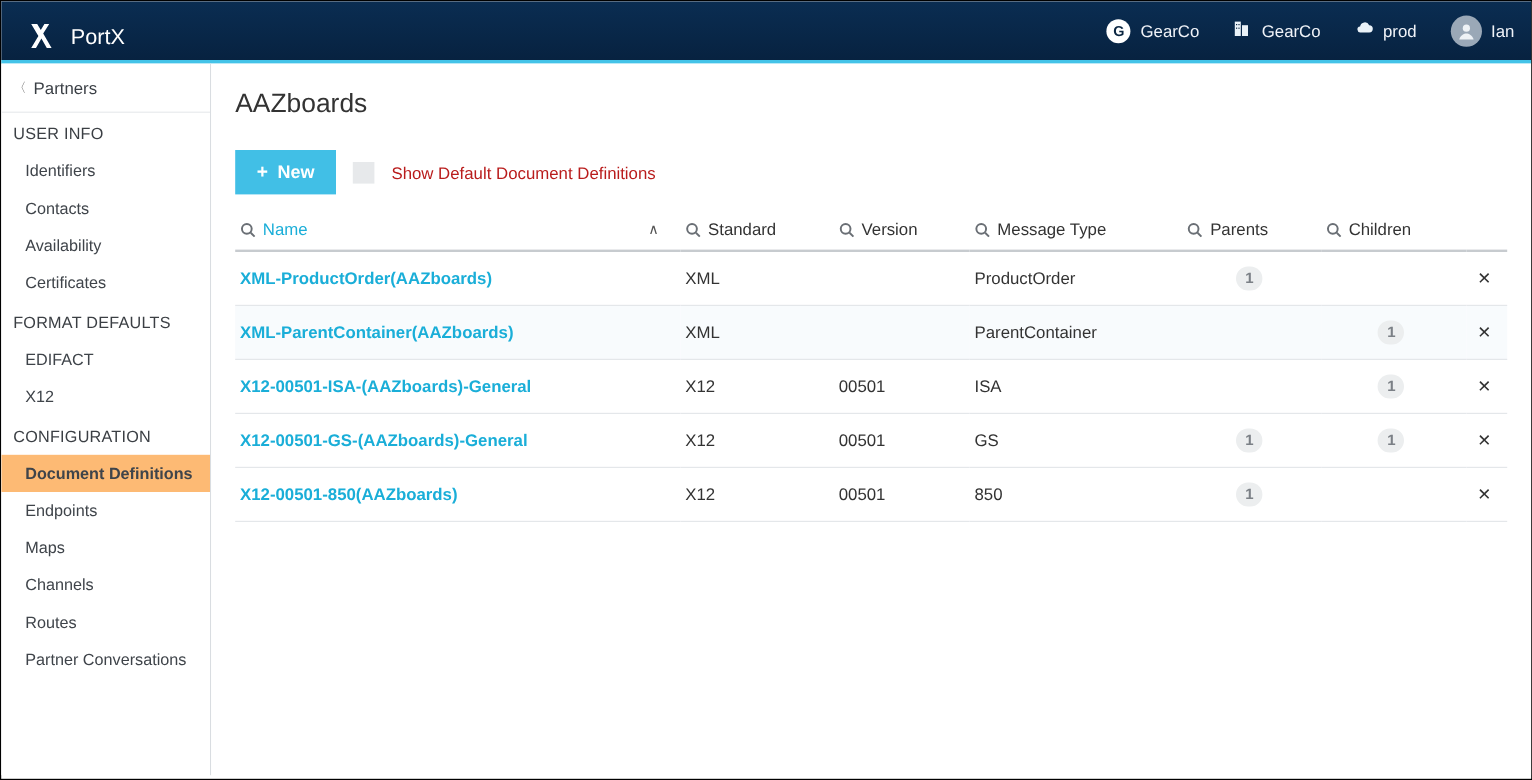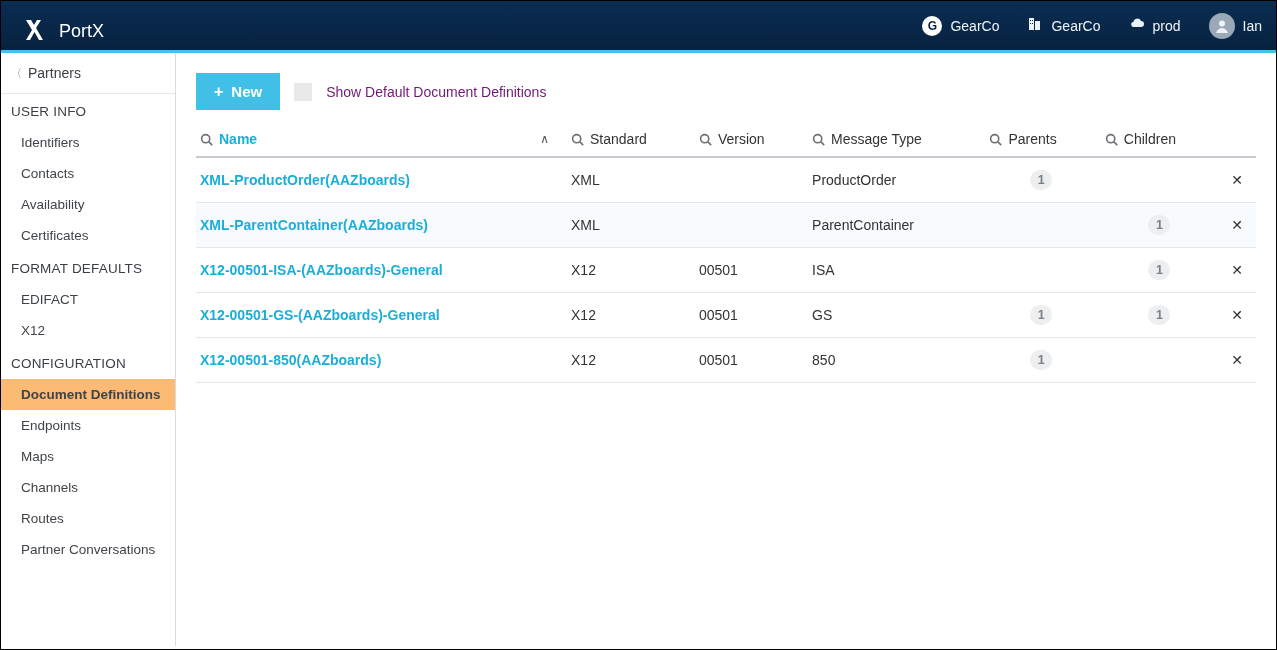--- a/index.html
+++ b/index.html
@@ -30,27 +30,27 @@
   .sb-item.active { font-weight: 700; background: #fdba74; }
 
   
   .page-title { font-size: 22px; font-weight: 400; color: #333; margin-bottom: 26px; }
   .section-title { font-size: 18px; font-weight: 400; color: #333; margin-bottom: 26px; }
 
   .toolbar { display:flex; align-items:center; gap: 14px; margin-bottom: 12px; }
   .btn-new { display:flex; align-items:center; gap:8px; background: #41bfe6; color:#fff; border:none; padding: 10px 18px; font-size:15px; font-weight:600; cursor:pointer; }
   .btn-new .plus { font-size:16px; line-height:1; }
   .checkbox-faux { width:18px; height:18px; background:#e7e9eb; display:inline-block; }
-  .toolbar-label { font-size:14px; color:#701a75; }
+  .toolbar-label { font-size:14px; color:#b91c1c; }
 
   
   .tbl { width: 100%; border-collapse: collapse; }
   .tbl thead th { text-align:left; font-weight:400; font-size:14px; color:#333; padding: 9px 8px 9px 4px; border-bottom: 2px solid #c7cbcf; white-space: nowrap; }
   .tbl thead th .th-inner { display:flex; align-items:center; gap:6px; }
-  .tbl thead th.sorted .col-label { color:#1aaed8; font-weight:700; }
+  .tbl thead th.sorted .col-label { color:#1aaed8; font-weight:400; }
   .sort-arrow { margin-left: auto; padding-right: 10px; font-size: 12px; color:#555; }
   .mag { width:13px; height:13px; display:inline-block; }
   .mag svg { width:13px; height:13px; stroke:#6a6f75; fill:none; stroke-width:2; }
   .tbl tbody td { padding: 12px 8px 12px 4px; border-bottom: 1px solid #e4e7ea; font-size: 14px; color: #333; vertical-align: middle; }
   .tbl tbody tr.highlight { background:#f8fbfd; }
   .link { color:#1aaed8; font-weight:600; cursor:pointer; }
   .badge { display:inline-flex; align-items:center; justify-content:center; min-width:22px; height:20px; padding:0 6px; border-radius:10px; background:#eceeef; color:#7b8086; font-size:12.5px; font-weight:600; }
   .del-x { color:#d33c3c; font-size:16px; cursor:pointer; text-align:right; padding-right:10px; }
 
   th.col-parents, th.col-children, td.col-parents, td.col-children { text-align:center; }
@@ -125,20 +125,21 @@
         <div class="sb-item active">Document Definitions</div>
         <div class="sb-item">Endpoints</div>
         <div class="sb-item">Maps</div>
         <div class="sb-item">Channels</div>
         <div class="sb-item">Routes</div>
         <div class="sb-item">Partner Conversations</div>
       </div>
   </div>
 
   <div class="main">
+    <h1 class="page-title">AAZboards</h1>
 
     <div class="toolbar">
       <button class="btn-new">
         <span class="plus">+</span>
         <span>New</span>
       </button>
       <span class="checkbox-faux"></span>
       <span class="toolbar-label">Show Default Document Definitions</span>
     </div>
 

